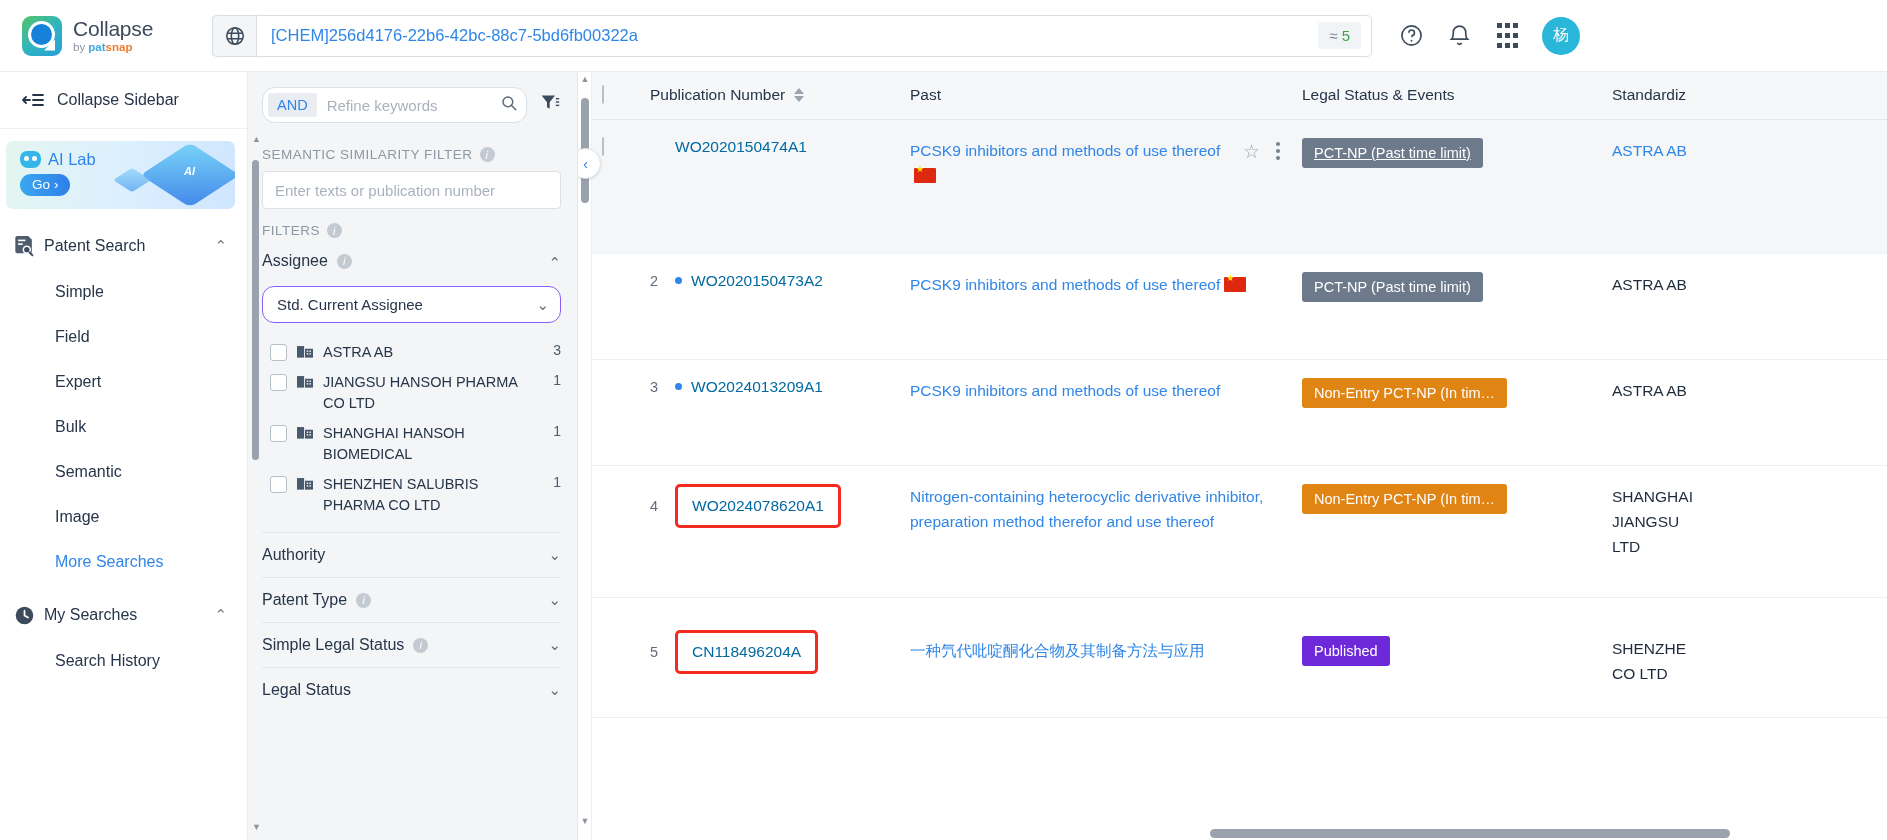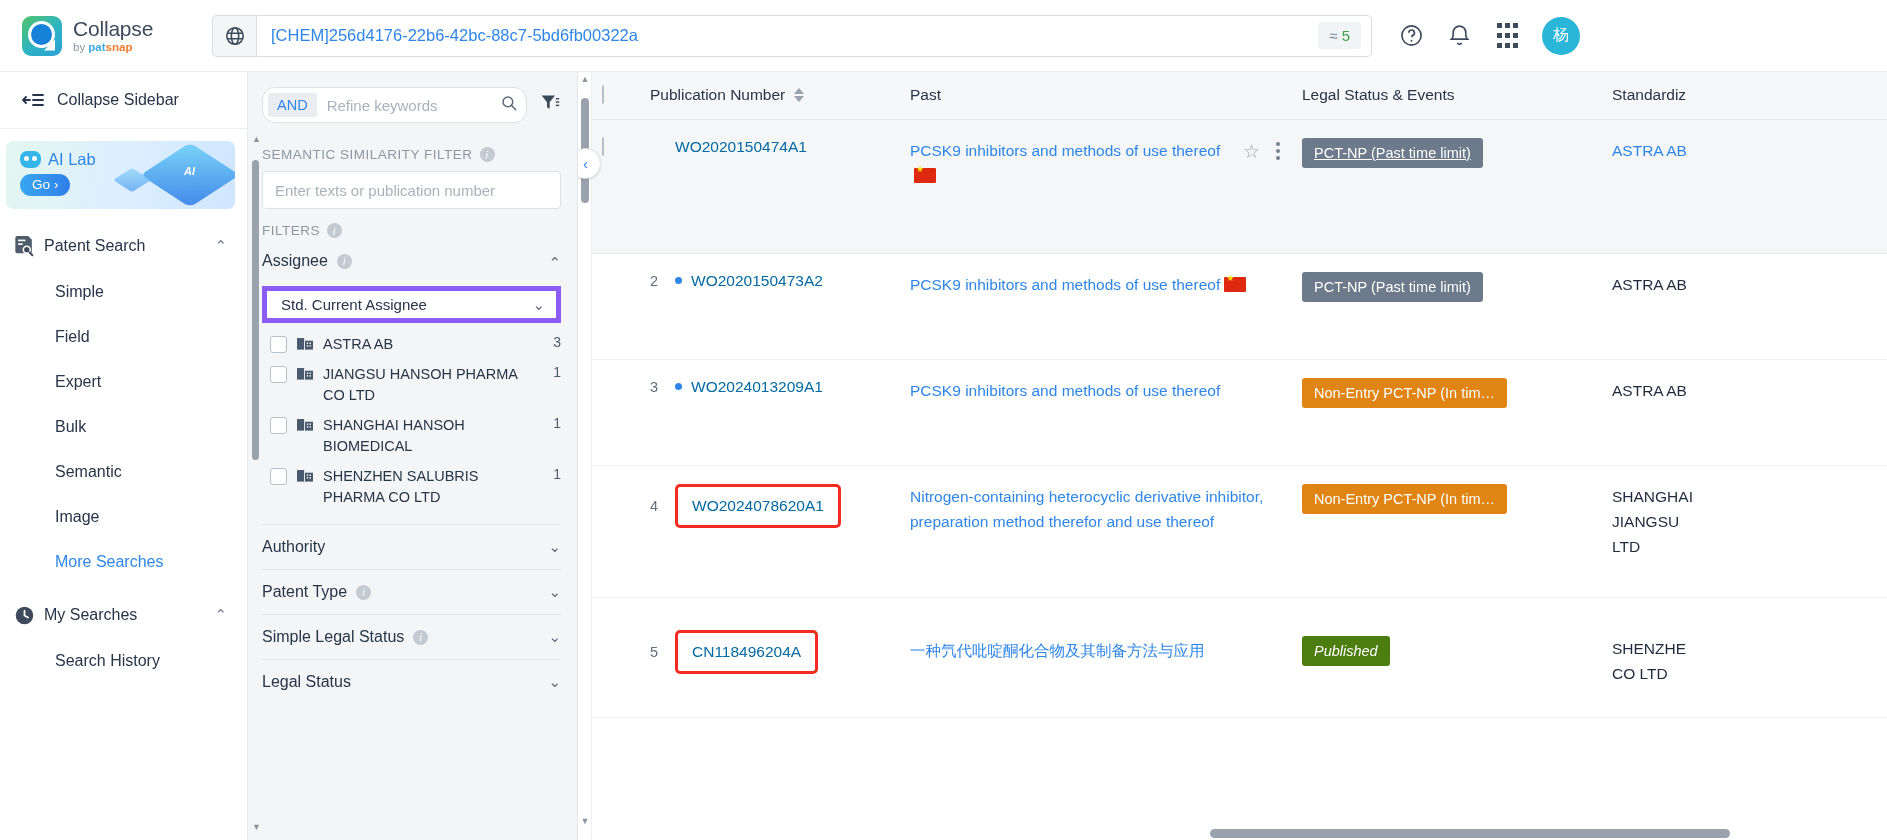--- a/index.html
+++ b/index.html
@@ -180,24 +180,24 @@
   .filter-title {
     font-size: 16px; color: #273549; display: flex;
     align-items: center; gap: 9px; margin: 5px 0 8px 0;
   }
   .filter-head {
     display: flex; align-items: center; justify-content: space-between;
     padding: 13px 0; cursor: pointer; border-top: 1px solid #e3e7eb;
   }
   .filter-head .ft { font-size: 16px; color: #273549; display: flex; align-items: center; gap: 9px; }
   .select-box {
-    height: 37px; background: #fff; border: 5px solid #8b5cf6; border-radius: 0;
+    height: 37px; background: #fff; border: 1px solid #8b5cf6; border-radius: 12px;
     display: flex; align-items: center; justify-content: space-between;
     padding: 0 11px 0 14px; font-size: 15px; color: #273549;
-    cursor: pointer; margin-bottom: 6px;
+    cursor: pointer; margin-bottom: 14px;
   }
   .assignee-row {
     display: flex; align-items: flex-start; gap: 10px;
     padding: 5px 0 4px 8px; font-size: 14.5px; color: #273549;
   }
   .cbox {
     width: 17px; height: 17px; border: 1.6px solid #b7c0c9; border-radius: 3px;
     background: #fff; flex: none; margin-top: 2px; cursor: pointer;
   }
   .bldg { flex: none; margin-top: 1px; }
@@ -278,21 +278,21 @@
   .kebab i { width: 4px; height: 4px; border-radius: 50%; background: #71808f; display: block; }
 
   .badge {
     display: inline-block; color: #fff; font-size: 14.5px;
     padding: 7px 12px; border-radius: 3px; max-width: 100%;
     overflow: hidden; text-overflow: ellipsis; white-space: nowrap; cursor: pointer;
   }
   .badge.gray { background: #6c7a8c; text-decoration: underline; }
   .badge.gray.plain { text-decoration: none; }
   .badge.orange { background: #e08413; }
-  .badge.amber { background: #4d7c0f; font-style: italic; }
+  .badge.amber { background: #6d28d9; }
   .stdcell { line-height: 1.62; }
   .stdcell.link { color: #2f86e8; }
 
   .hscroll-bar {
     position: absolute; left: 618px; right: 0; bottom: 0; height: 13px;
     background: #fff; z-index: 7;
   }
   .hthumb {
     position: absolute; left: 14px; top: 2px; width: 520px; height: 9px;
     background: #9aa3ad; border-radius: 5px; cursor: pointer;

